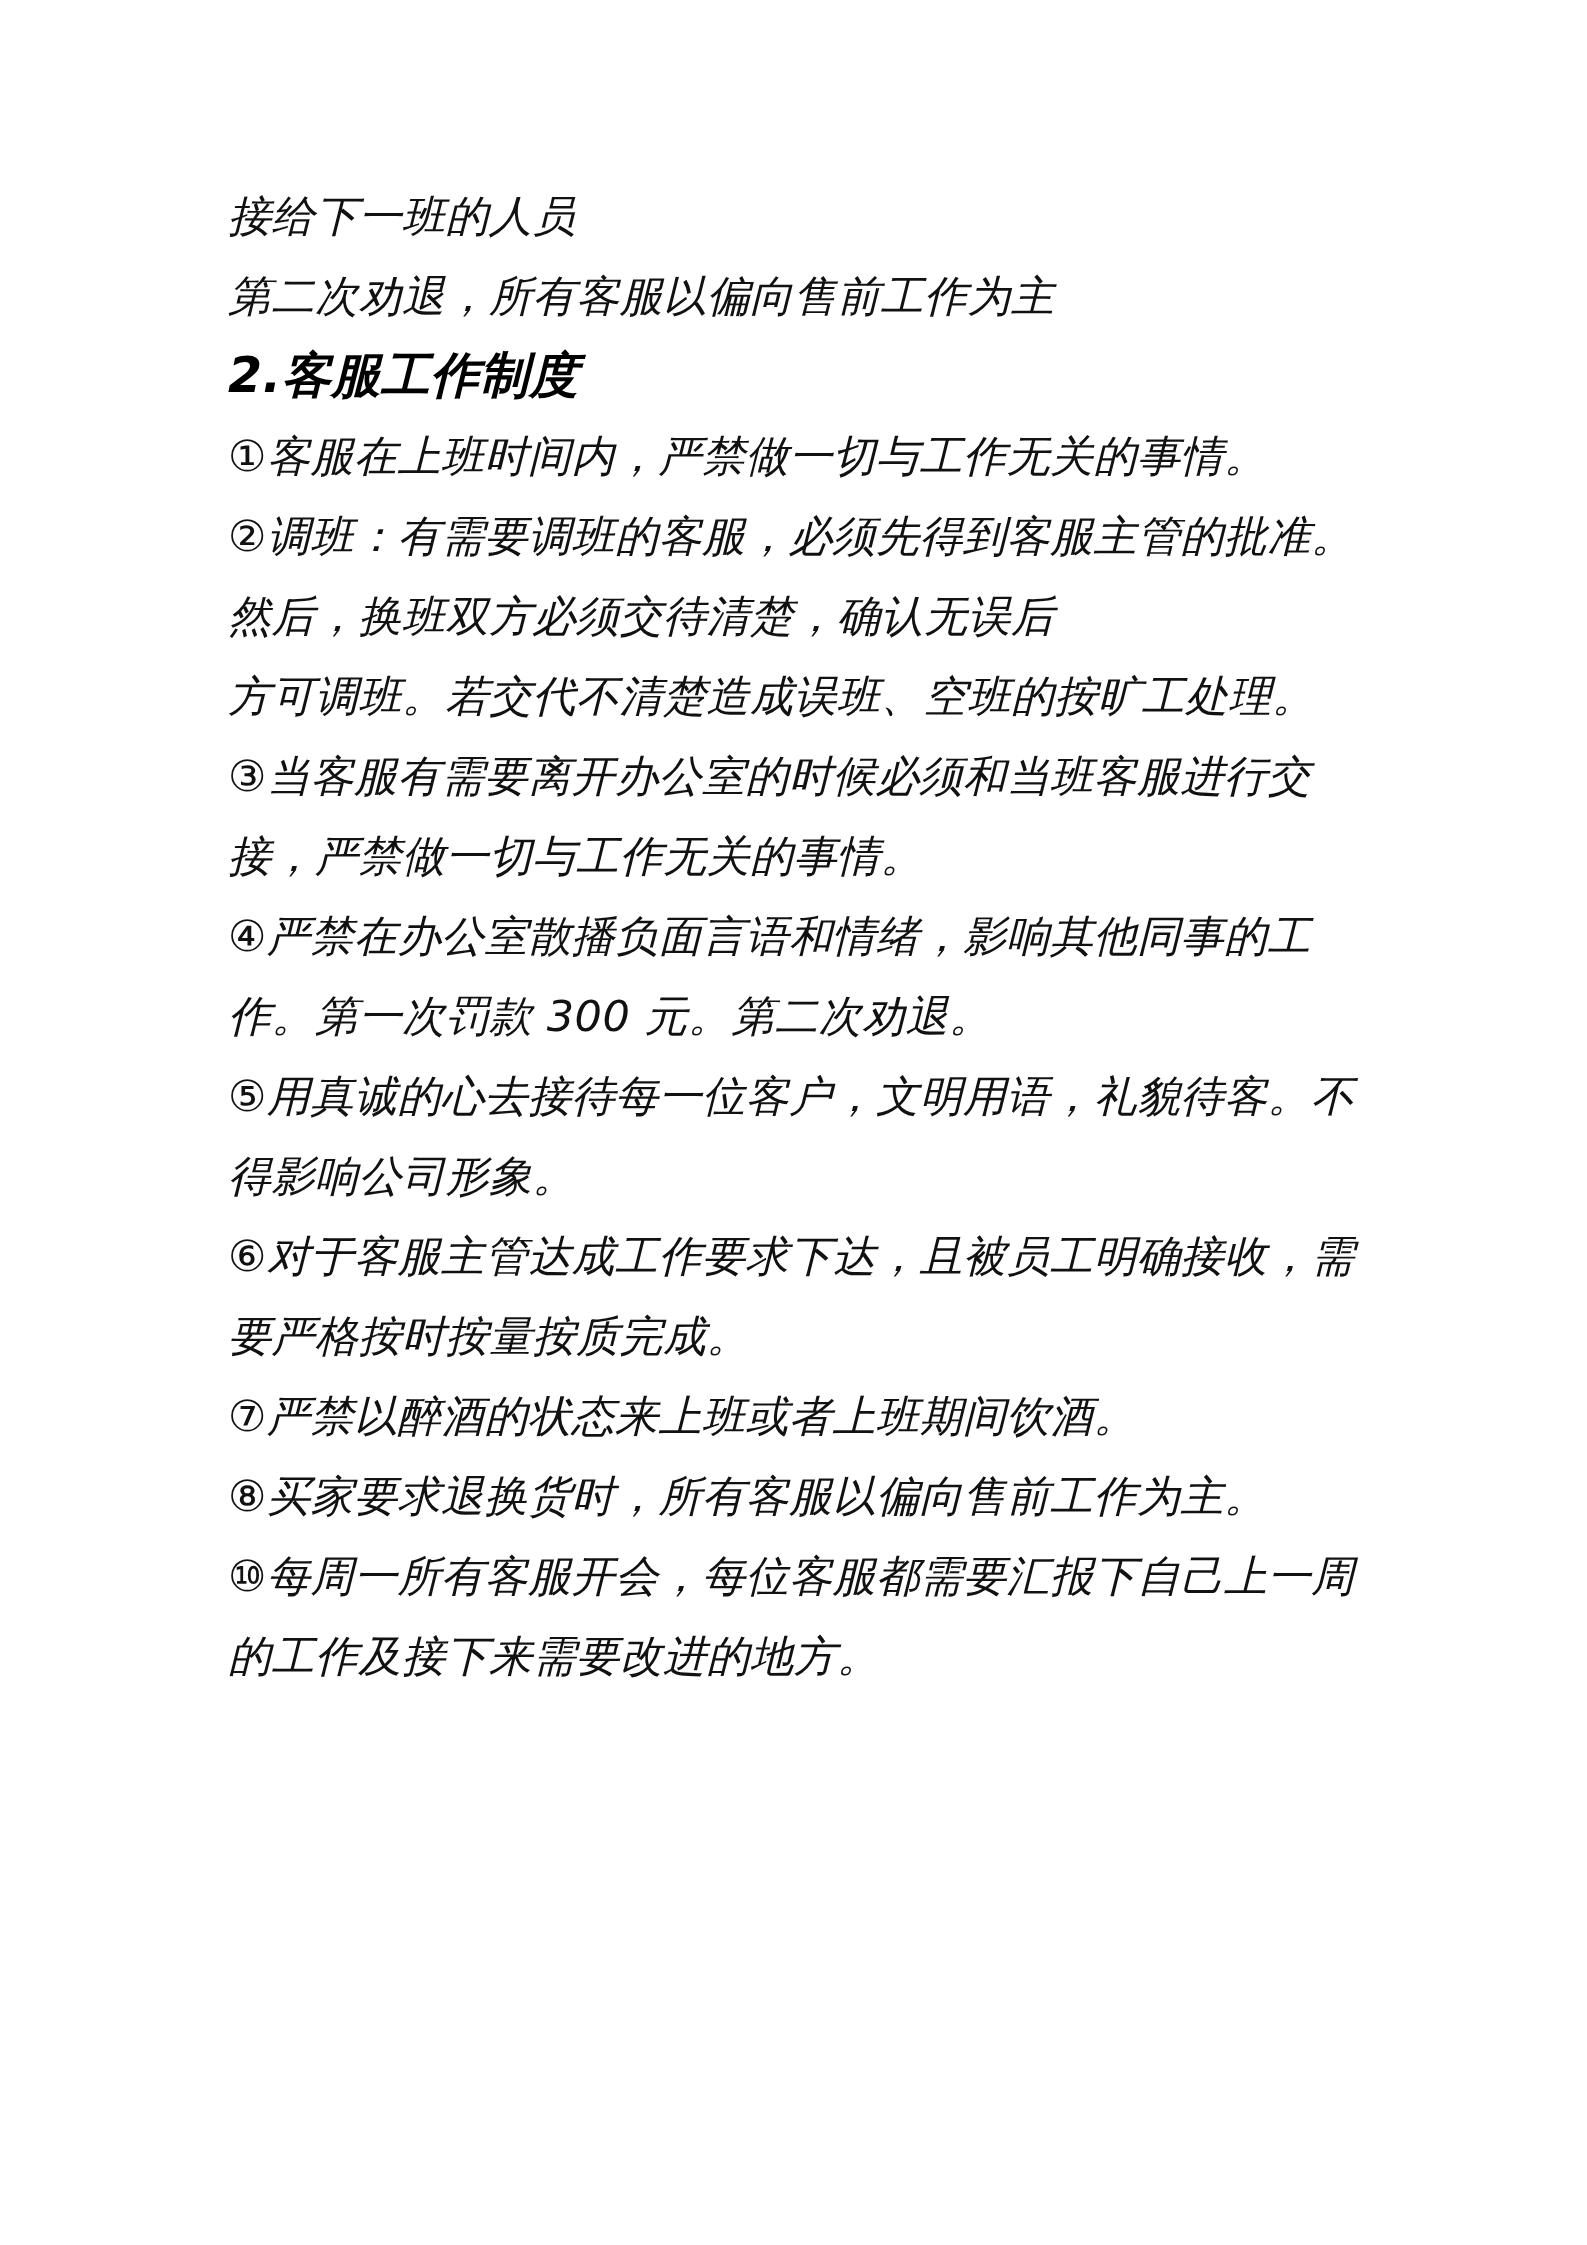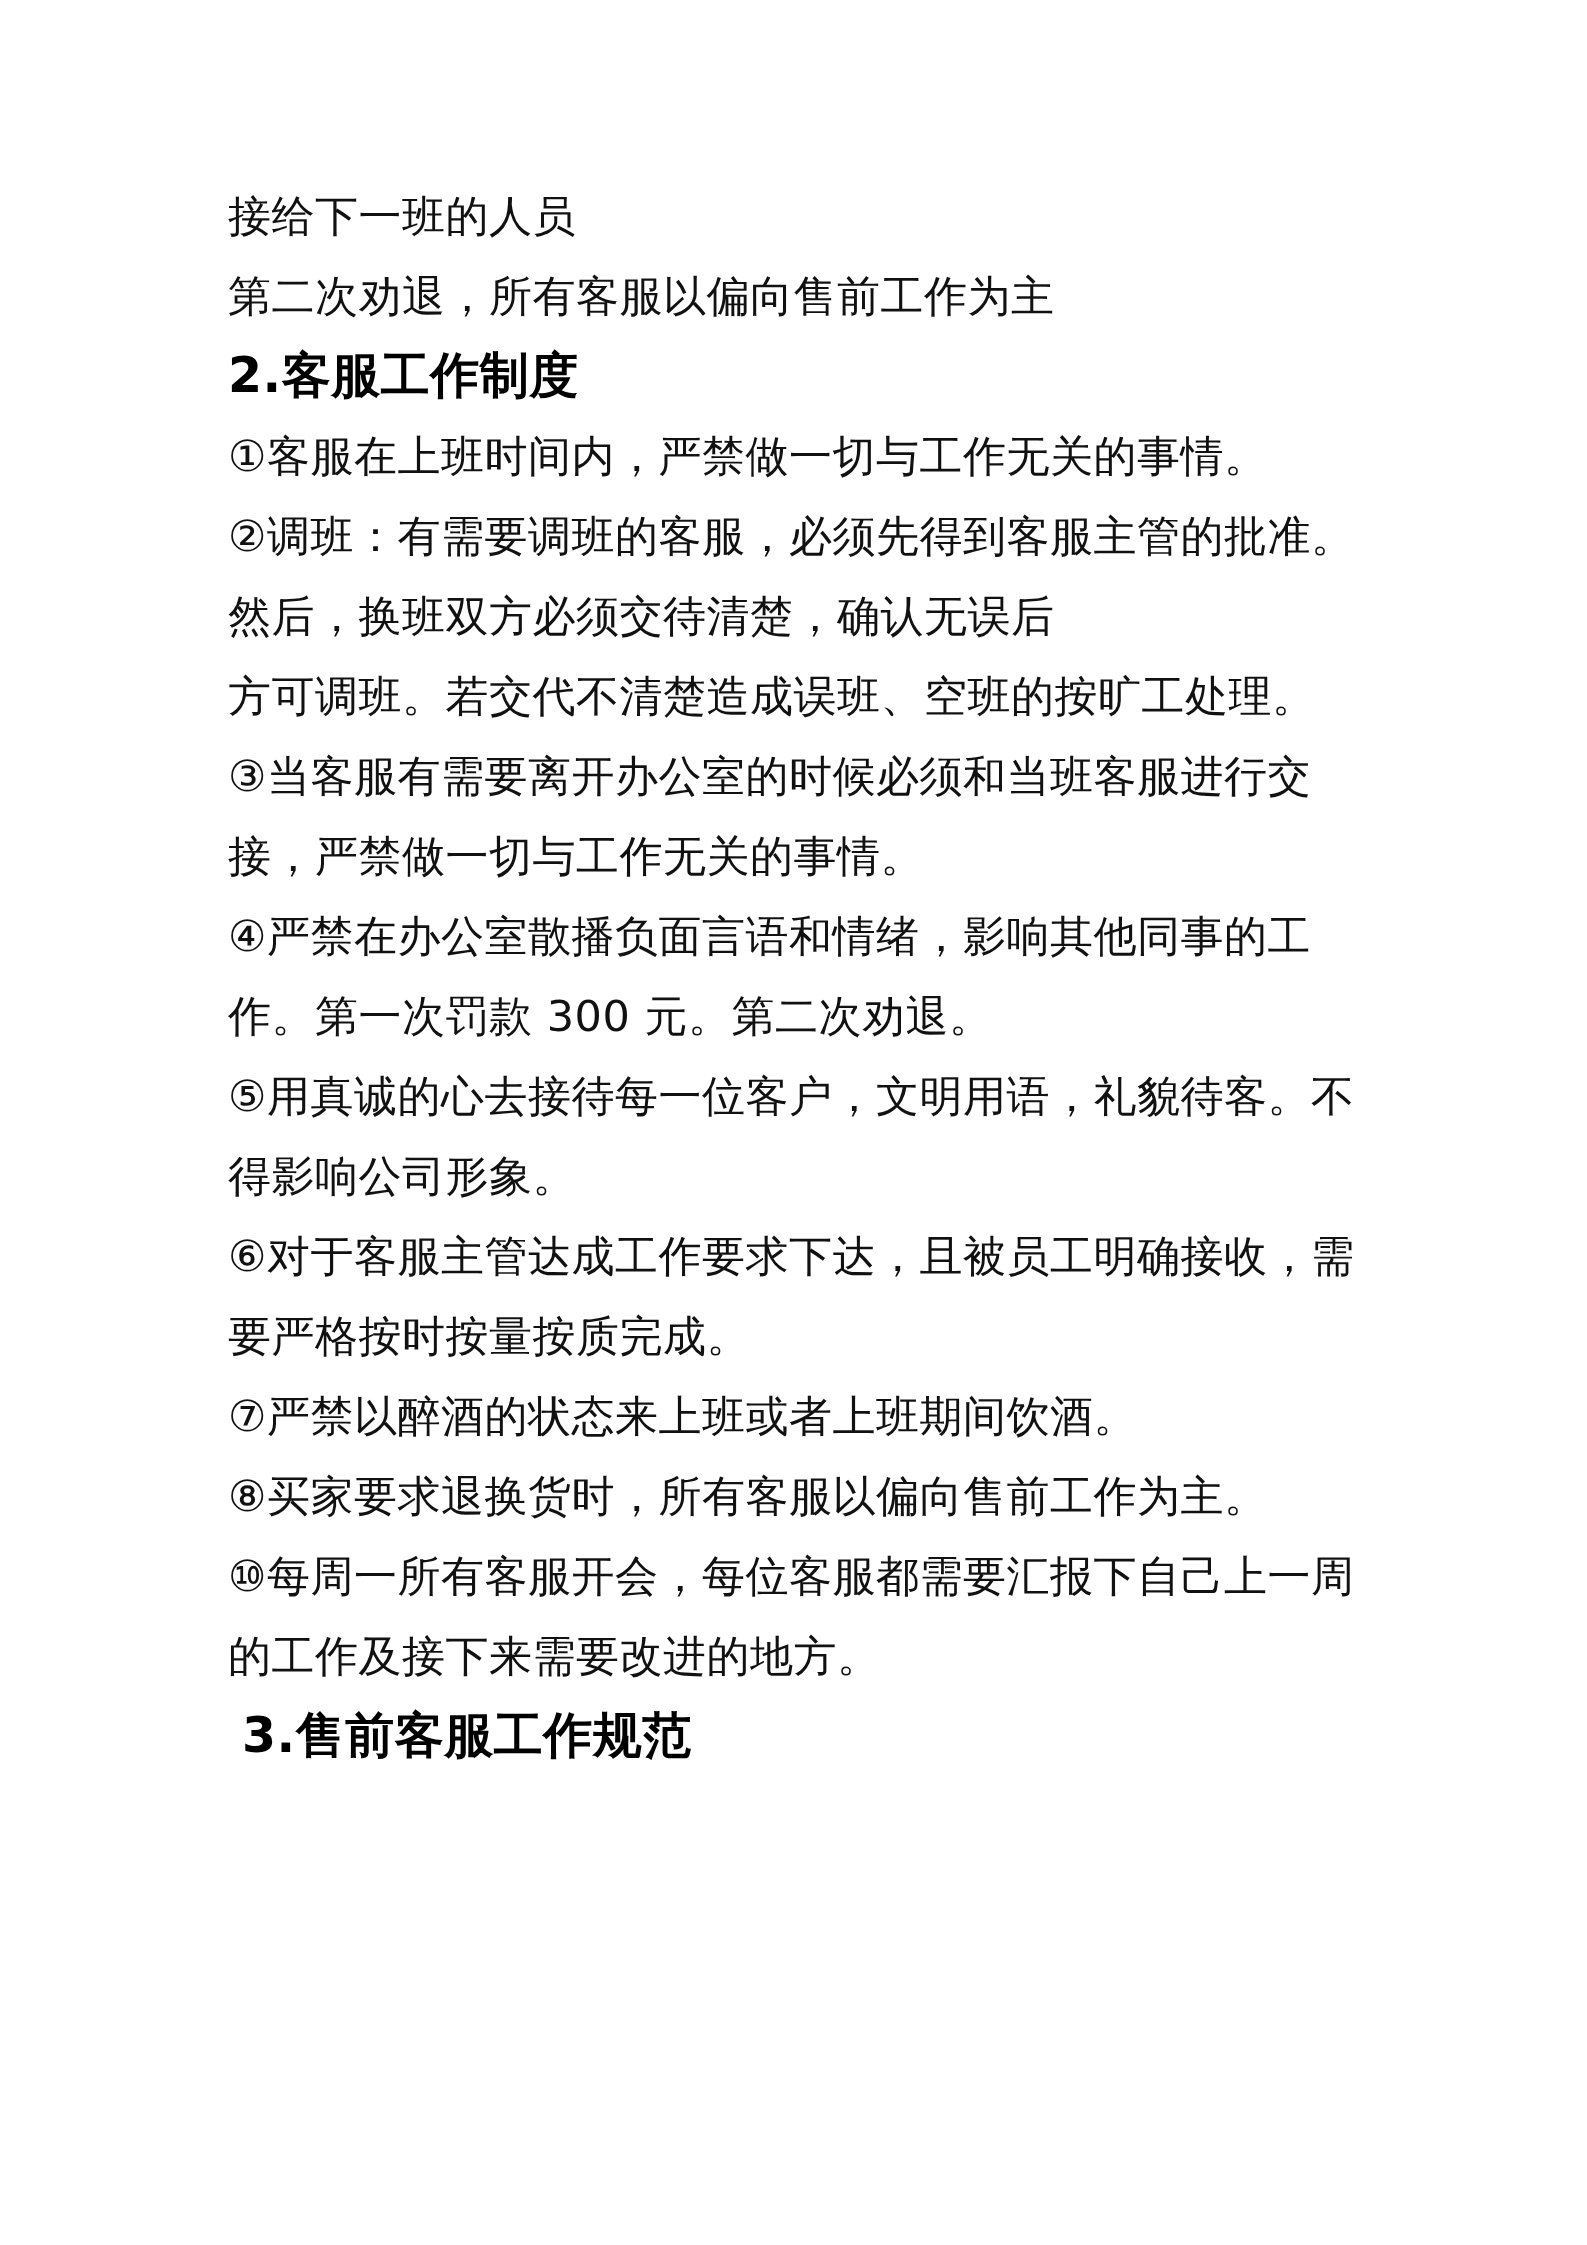--- a/index.html
+++ b/index.html
@@ -20,20 +20,21 @@
     margin: 0 auto;
     background: #ffffff;
     overflow: hidden;
     box-sizing: border-box;
   }
   .doc-body {
     position: absolute;
     left: 228px;
     top: 176px;
     width: 1150px;
+    font-style: italic;
   }
   .para {
     font-size: 43px;
     line-height: 80px;
     letter-spacing: 0.5px;
     color: #111111;
     margin: 0;
     white-space: pre-wrap;
     word-break: break-all;
     font-weight: 400;
@@ -83,16 +84,15 @@
 
     <p class="para block indent-2">⑥对于客服主管达成工作要求下达，且被员工明确接收，需要严格按时按量按质完成。</p>
 
     <p class="para block indent-2">⑦严禁以醉酒的状态来上班或者上班期间饮酒。</p>
 
     <p class="para block indent-2">⑧买家要求退换货时，所有客服以偏向售前工作为主。</p>
 
 
     <p class="para block indent-2">⑩每周一所有客服开会，每位客服都需要汇报下自己上一周的工作及接下来需要改进的地方。</p>
 
-    <p class="heading block indent-1" style="padding-left:14px;">3.售前客服工作规范</p>
 
   </div>
 </div>
 
 </body></html>

